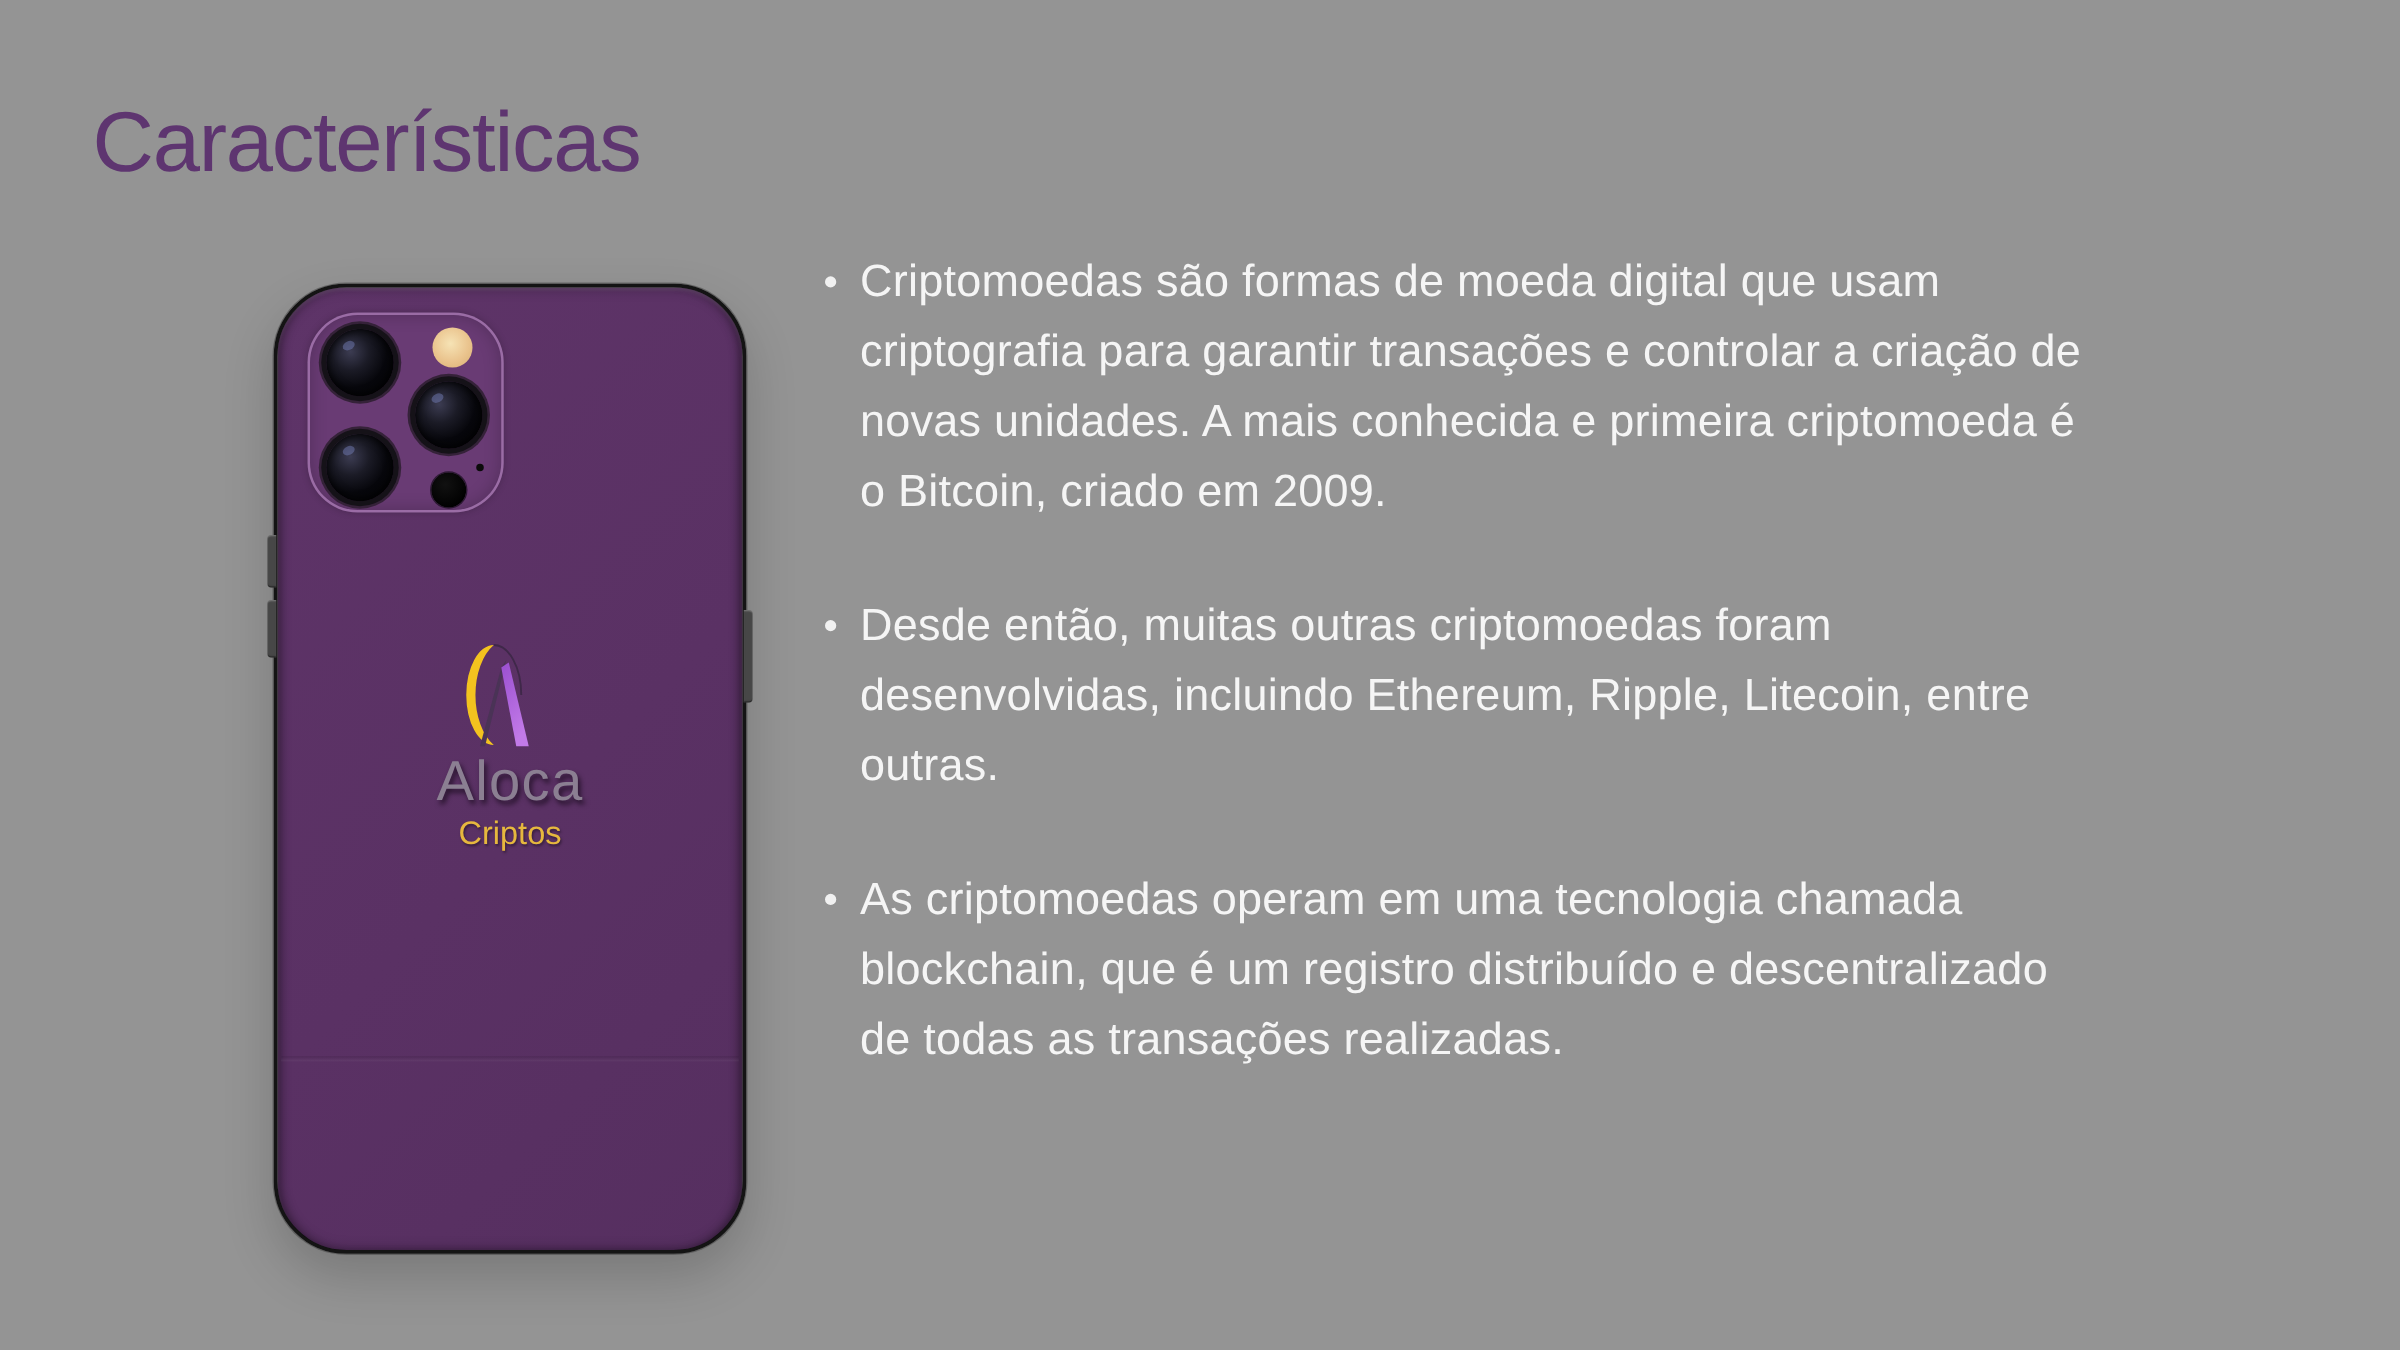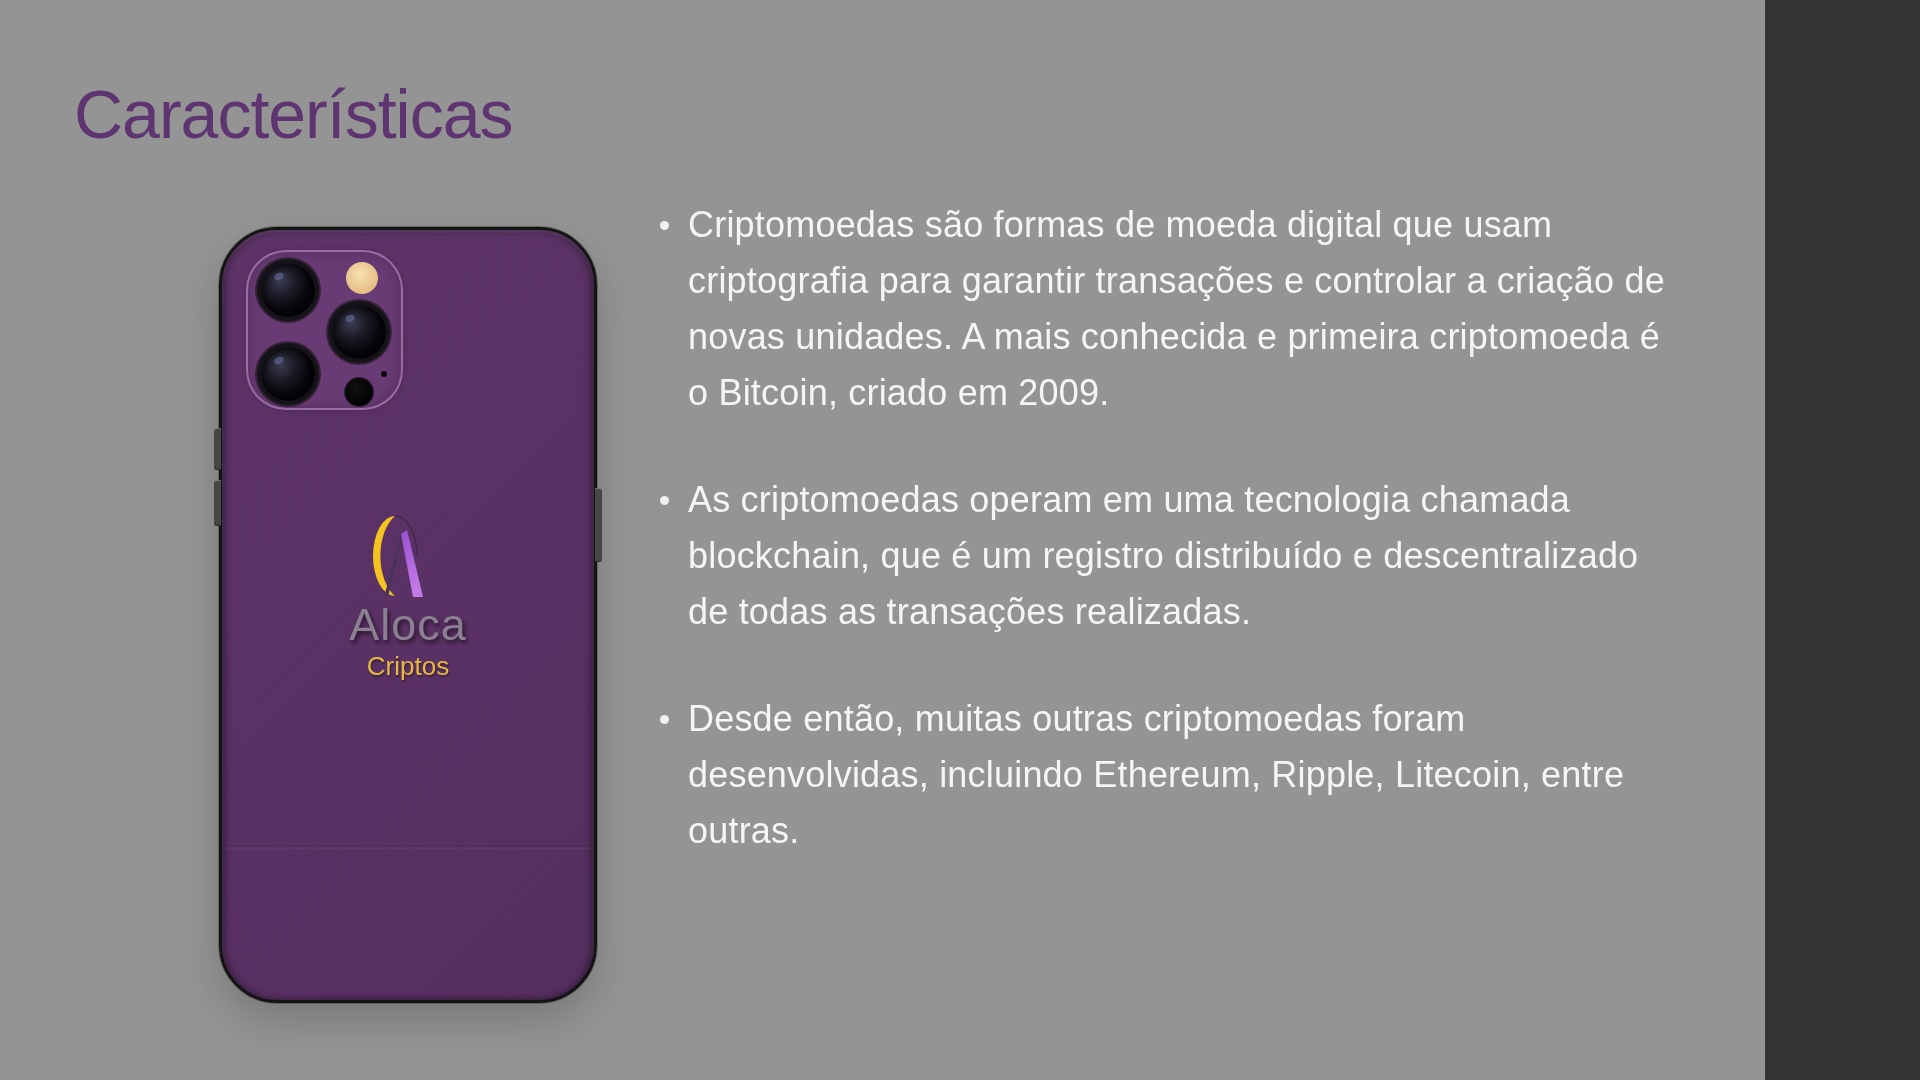--- a/index.html
+++ b/index.html
@@ -3,21 +3,21 @@
 <meta charset="utf-8">
 <style>
   :root{
     --background:#949494; --title:#5e3570; --phone-body:#5a3164;
     --camera-module:#693b74; --flash:#eac48e; --logo-crescent:#f3c31f;
     --logo-a:#b266e0; --logo-brand-text:#8b7f92; --logo-product-text:#e6b83e;
     --bullet-text:#f5f5f5;
   }
   html,body{margin:0;padding:0;background:#333;}
   .slide{
-    position:relative; width:1765px; height:1080px; overflow:hidden;
+    position:relative; width:1920px; height:1080px; overflow:hidden;
     background:var(--background);
     font-family:"Liberation Sans", sans-serif;
   }
   .title{
     position:absolute; left:74px; top:80px; margin:0;
     font-size:68px; font-weight:400; letter-spacing:-1px;
     color:var(--title); line-height:1;
   }
   
   .phone{
@@ -142,25 +142,25 @@
   <ul class="bullets">
     <li>
       <span class="dot"></span>
       <p class="btxt">Criptomoedas são formas de moeda digital que usam
 criptografia para garantir transações e controlar a criação de
 novas unidades. A mais conhecida e primeira criptomoeda é
 o Bitcoin, criado em 2009.</p>
     </li>
     <li>
       <span class="dot"></span>
+      <p class="btxt">Desde então, muitas outras criptomoedas foram
+desenvolvidas, incluindo Ethereum, Ripple, Litecoin, entre
+outras.</p>
+    </li>
+    <li>
+      <span class="dot"></span>
       <p class="btxt">As criptomoedas operam em uma tecnologia chamada
 blockchain, que é um registro distribuído e descentralizado
 de todas as transações realizadas.</p>
-    </li>
-    <li>
-      <span class="dot"></span>
-      <p class="btxt">Desde então, muitas outras criptomoedas foram
-desenvolvidas, incluindo Ethereum, Ripple, Litecoin, entre
-outras.</p>
     </li>
   </ul>
 
 </div>
 
 </body></html>

